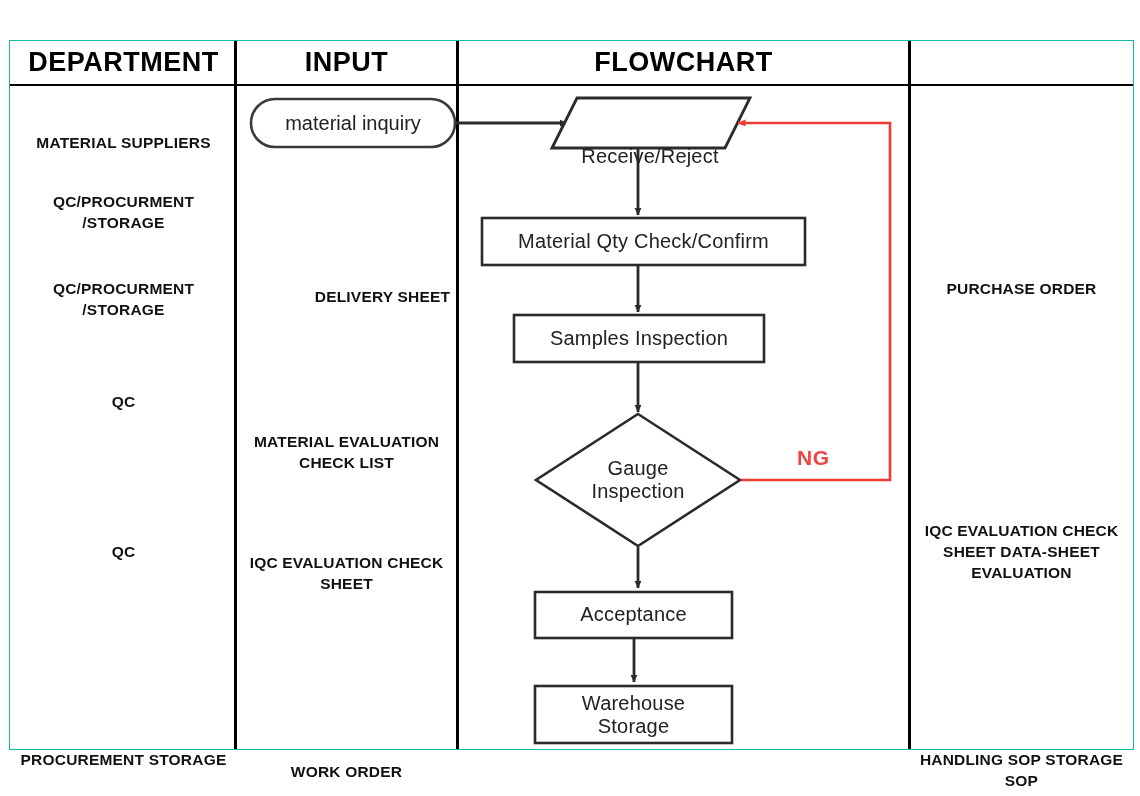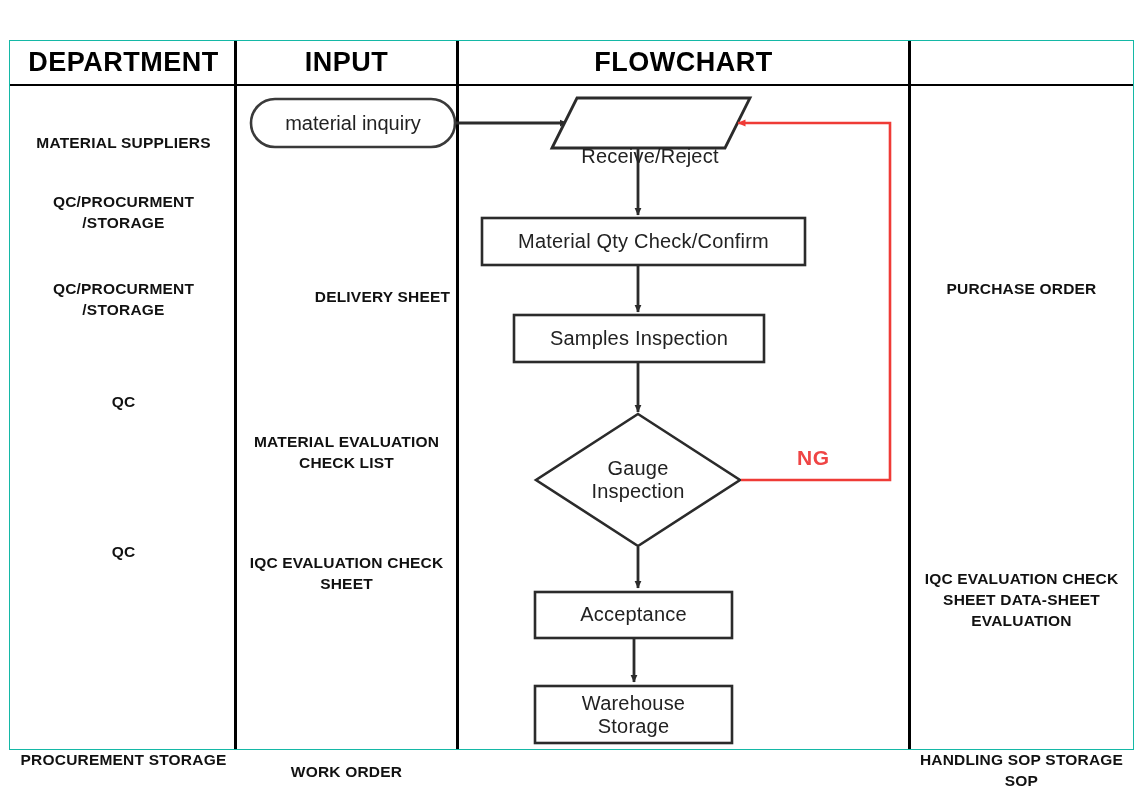--- a/index.html
+++ b/index.html
@@ -166,21 +166,21 @@
       <div class="coltext" style="top:303px;margin-top:42px;">MATERIAL
 EVALUATION
 CHECK LIST</div>
       <div class="coltext" style="top:466px;">IQC EVALUATION
 CHECK SHEET</div>
       <div class="coltext" style="top:675px;">WORK ORDER</div>
     </div>
 
     <div class="col-body cb-out">
       <div class="coltext" style="top:192px;">PURCHASE ORDER</div>
-      <div class="coltext" style="top:434px;margin-top:48px;">IQC EVALUATION
+      <div class="coltext" style="top:434px;">IQC EVALUATION
 CHECK SHEET
 DATA-SHEET
 EVALUATION</div>
       <div class="coltext" style="top:663px;">HANDLING SOP
 STORAGE SOP</div>
     </div>
 
   </div>
 
   <div class="flow-layer">

